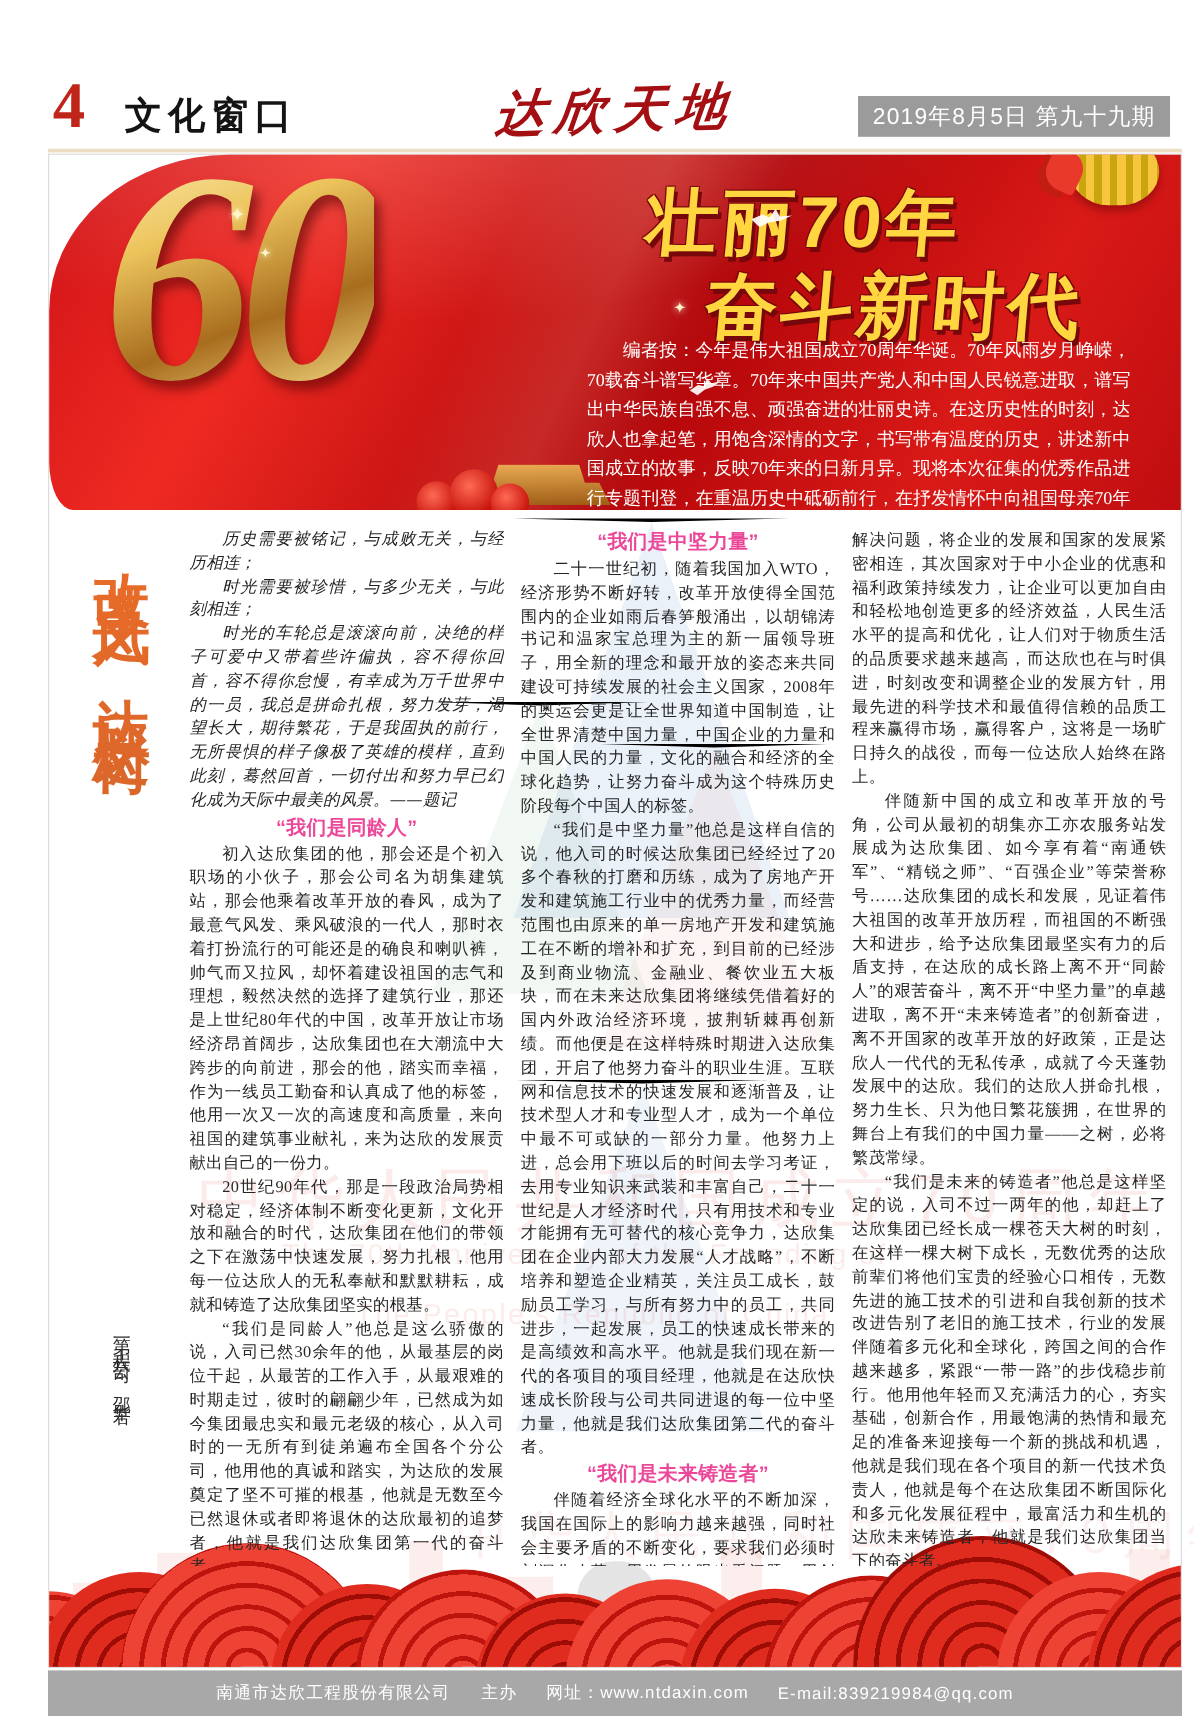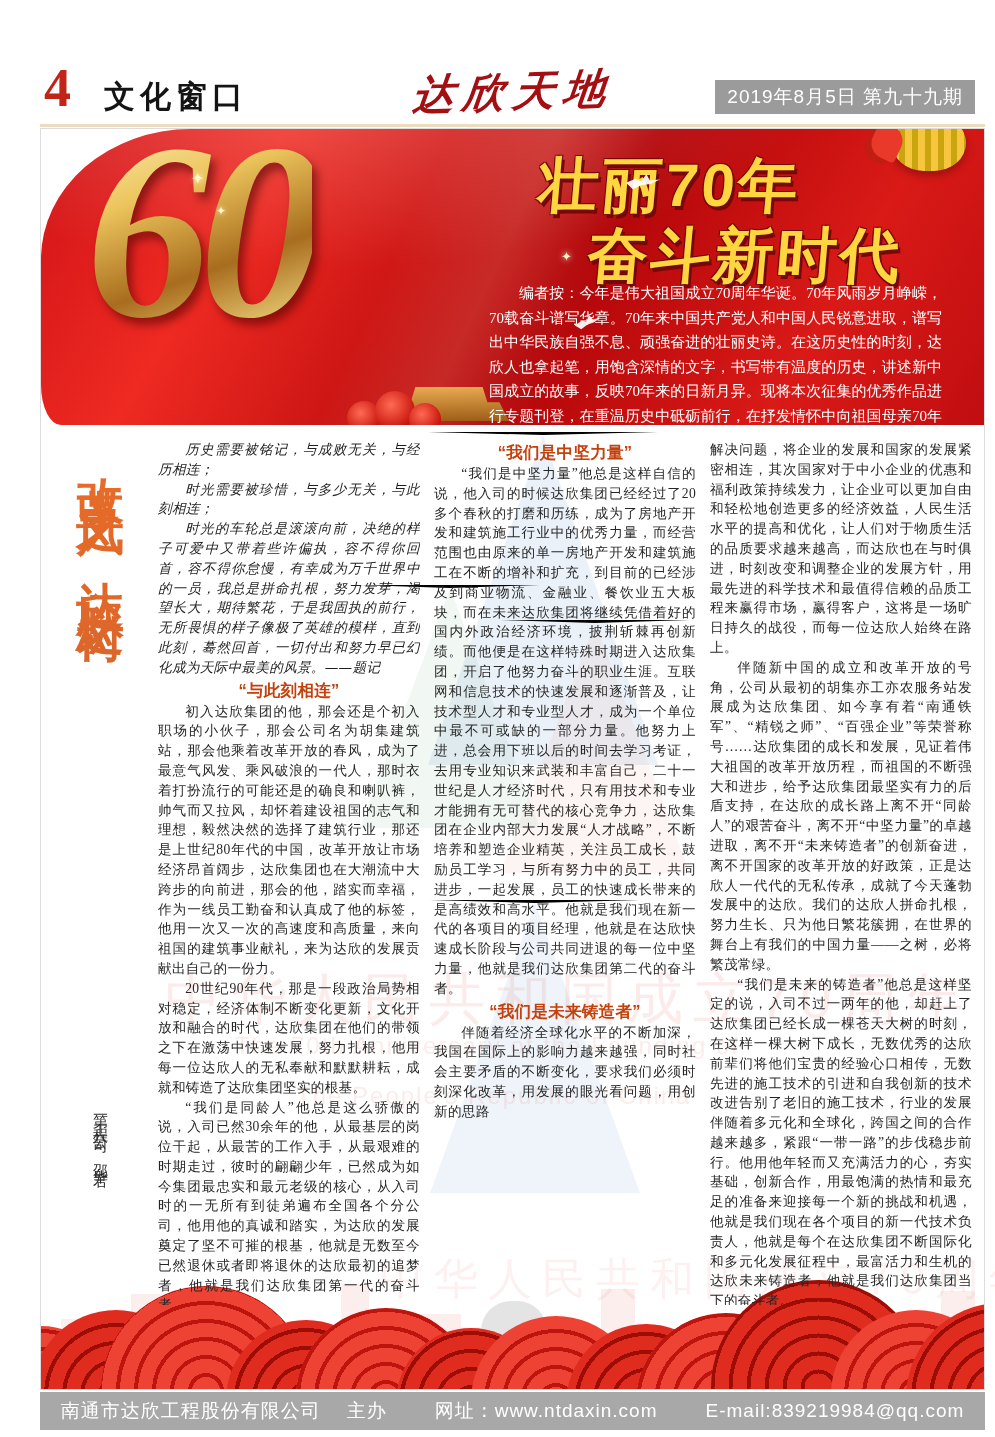--- a/index.html
+++ b/index.html
@@ -61,41 +61,41 @@
       font-size:48px;letter-spacing:11px;line-height:88px;height:648px;
       background:linear-gradient(180deg,#ea6c28 0%,#d2632c 55%,#9a6843 100%);
       -webkit-background-clip:text;background-clip:text;color:#cf6630;-webkit-text-fill-color:transparent;}
   .byline{writing-mode:vertical-rl;margin-top:14px;font-size:15px;color:#2b2b2b;letter-spacing:5px;
       font-family:"Liberation Sans",sans-serif;}
   .col{flex:1 1 0;height:865px;overflow:hidden;font-family:"Liberation Serif",serif;
       font-size:13.6px;line-height:19.8px;color:#262626;text-align:justify;letter-spacing:.3px;}
   .col p{margin:0;text-indent:2em;}
   .col p.noindent{text-indent:0;}
   .epi{font-family:"DejaVu Serif",serif;font-style:italic;color:#1f1f1f;}
-  .subhead{color:#c2410c;font-family:"Liberation Sans",sans-serif;font-weight:bold;
+  .subhead{color:#ec4899;font-family:"Liberation Sans",sans-serif;font-weight:bold;
       font-size:16.5px;text-align:center;line-height:24px;margin:5px 0 4px;text-indent:0 !important;}
 
   
   .wm-tri{position:absolute;width:0;height:0;border-style:solid;z-index:0;}
   .wm-text{position:absolute;z-index:0;white-space:nowrap;font-weight:normal;pointer-events:none;}
   .wm-cn{font-size:56px;letter-spacing:10px;color:rgba(219,72,60,.10);}
   .wm-en{font-size:24px;letter-spacing:2px;color:rgba(224,96,84,.12);}
 
   
   .deco{position:absolute;left:41px;top:1258px;width:943px;height:131px;overflow:hidden;z-index:1;}
   .bld{position:absolute;bottom:0;background:rgba(231,148,138,.16);}
   .bld.gray{background:rgba(158,158,158,.28);}
   .cloud{position:absolute;border-radius:50%;
       background:repeating-radial-gradient(circle at 50% 50%,#ee4334 0 14px,#bd150d 14px 18px);}
   .cloud.alt{background:repeating-radial-gradient(circle at 50% 50%,#e02c1f 0 14px,#9e0c06 14px 18px);}
 
   
   .footer{position:absolute;left:40px;right:10px;top:1392px;height:38px;background:#a8a8a8;
-      color:#fff;display:flex;align-items:center;justify-content:center;gap:48px;
-      font-size:19px;letter-spacing:1px;z-index:3;}
+      color:#fff;display:flex;align-items:center;justify-content:center;gap:24px;
+      font-size:14px;letter-spacing:1px;z-index:3;}
   .footer .grp{display:flex;gap:26px;}
 </style>
 </head>
 <body>
 
 <div class="page">
 
   <div class="hdr">
     <div class="pageno">4</div>
     <div class="section-name">文化窗口</div>
@@ -139,28 +139,29 @@
   <div class="main">
     <div class="tcol">
       <div class="vtitle">改革之风，达欣之树</div>
       <div class="byline">第一工程公司　邵华君</div>
     </div>
 
     <div class="col">
       <p class="epi">历史需要被铭记，与成败无关，与经历相连；</p>
       <p class="epi">时光需要被珍惜，与多少无关，与此刻相连；</p>
       <p class="epi">时光的车轮总是滚滚向前，决绝的样子可爱中又带着些许偏执，容不得你回首，容不得你怠慢，有幸成为万千世界中的一员，我总是拼命扎根，努力发芽，渴望长大，期待繁花，于是我固执的前行，无所畏惧的样子像极了英雄的模样，直到此刻，蓦然回首，一切付出和努力早已幻化成为天际中最美的风景。——题记</p>
-      <p class="subhead">“与此刻相连”</p>
+      <p class="subhead">“我们是同龄人”</p>
       <p>初入达欣集团的他，那会还是个初入职场的小伙子，那会公司名为胡集建筑站，那会他乘着改革开放的春风，成为了最意气风发、乘风破浪的一代人，那时衣着打扮流行的可能还是的确良和喇叭裤，帅气而又拉风，却怀着建设祖国的志气和理想，毅然决然的选择了建筑行业，那还是上世纪80年代的中国，改革开放让市场经济昂首阔步，达欣集团也在大潮流中大跨步的向前进，那会的他，踏实而幸福，作为一线员工勤奋和认真成了他的标签，他用一次又一次的高速度和高质量，来向祖国的建筑事业献礼，来为达欣的发展贡献出自己的一份力。</p>
       <p>20世纪90年代，那是一段政治局势相对稳定，经济体制不断变化更新，文化开放和融合的时代，达欣集团在他们的带领之下在激荡中快速发展，努力扎根，他用每一位达欣人的无私奉献和默默耕耘，成就和铸造了达欣集团坚实的根基。</p>
       <p>“我们是同龄人”他总是这么骄傲的说，入司已然30余年的他，从最基层的岗位干起，从最苦的工作入手，从最艰难的时期走过，彼时的翩翩少年，已然成为如今集团最忠实和最元老级的核心，从入司时的一无所有到徒弟遍布全国各个分公司，他用他的真诚和踏实，为达欣的发展奠定了坚不可摧的根基，他就是无数至今已然退休或者即将退休的达欣最初的追梦者，他就是我们达欣集团第一代的奋斗者。</p>
     </div>
 
     <div class="col">
       <p class="subhead">“我们是中坚力量”</p>
+      <p>二十一世纪初，随着我国加入WTO，经济形势不断好转，改革开放使得全国范围内的企业如雨后春笋般涌出，以胡锦涛书记和温家宝总理为主的新一届领导班子，用全新的理念和最开放的姿态来共同建设可持续发展的社会主义国家，2008年的奥运会更是让全世界知道中国制造，让全世界清楚中国力量，中国企业的力量和中国人民的力量，文化的融合和经济的全球化趋势，让努力奋斗成为这个特殊历史阶段每个中国人的标签。</p>
       <p>“我们是中坚力量”他总是这样自信的说，他入司的时候达欣集团已经经过了20多个春秋的打磨和历练，成为了房地产开发和建筑施工行业中的优秀力量，而经营范围也由原来的单一房地产开发和建筑施工在不断的增补和扩充，到目前的已经涉及到商业物流、金融业、餐饮业五大板块，而在未来达欣集团将继续凭借着好的国内外政治经济环境，披荆斩棘再创新绩。而他便是在这样特殊时期进入达欣集团，开启了他努力奋斗的职业生涯。互联网和信息技术的快速发展和逐渐普及，让技术型人才和专业型人才，成为一个单位中最不可或缺的一部分力量。他努力上进，总会用下班以后的时间去学习考证，去用专业知识来武装和丰富自己，二十一世纪是人才经济时代，只有用技术和专业才能拥有无可替代的核心竞争力，达欣集团在企业内部大力发展“人才战略”，不断培养和塑造企业精英，关注员工成长，鼓励员工学习，与所有努力中的员工，共同进步，一起发展，员工的快速成长带来的是高绩效和高水平。他就是我们现在新一代的各项目的项目经理，他就是在达欣快速成长阶段与公司共同进退的每一位中坚力量，他就是我们达欣集团第二代的奋斗者。</p>
       <p class="subhead">“我们是未来铸造者”</p>
       <p>伴随着经济全球化水平的不断加深，我国在国际上的影响力越来越强，同时社会主要矛盾的不断变化，要求我们必须时刻深化改革，用发展的眼光看问题，用创新的思路</p>
     </div>
 
     <div class="col">
       <p class="noindent">解决问题，将企业的发展和国家的发展紧密相连，其次国家对于中小企业的优惠和福利政策持续发力，让企业可以更加自由和轻松地创造更多的经济效益，人民生活水平的提高和优化，让人们对于物质生活的品质要求越来越高，而达欣也在与时俱进，时刻改变和调整企业的发展方针，用最先进的科学技术和最值得信赖的品质工程来赢得市场，赢得客户，这将是一场旷日持久的战役，而每一位达欣人始终在路上。</p>
       <p>伴随新中国的成立和改革开放的号角，公司从最初的胡集亦工亦农服务站发展成为达欣集团、如今享有着“南通铁军”、“精锐之师”、“百强企业”等荣誉称号……达欣集团的成长和发展，见证着伟大祖国的改革开放历程，而祖国的不断强大和进步，给予达欣集团最坚实有力的后盾支持，在达欣的成长路上离不开“同龄人”的艰苦奋斗，离不开“中坚力量”的卓越进取，离不开“未来铸造者”的创新奋进，离不开国家的改革开放的好政策，正是达欣人一代代的无私传承，成就了今天蓬勃发展中的达欣。我们的达欣人拼命扎根，努力生长、只为他日繁花簇拥，在世界的舞台上有我们的中国力量——之树，必将繁茂常绿。</p>
       <p>“我们是未来的铸造者”他总是这样坚定的说，入司不过一两年的他，却赶上了达欣集团已经长成一棵苍天大树的时刻，在这样一棵大树下成长，无数优秀的达欣前辈们将他们宝贵的经验心口相传，无数先进的施工技术的引进和自我创新的技术改进告别了老旧的施工技术，行业的发展伴随着多元化和全球化，跨国之间的合作越来越多，紧跟“一带一路”的步伐稳步前行。他用他年轻而又充满活力的心，夯实基础，创新合作，用最饱满的热情和最充足的准备来迎接每一个新的挑战和机遇，他就是我们现在各个项目的新一代技术负责人，他就是每个在达欣集团不断国际化和多元化发展征程中，最富活力和生机的达欣未来铸造者，他就是我们达欣集团当下的奋斗者。</p>
     </div>

